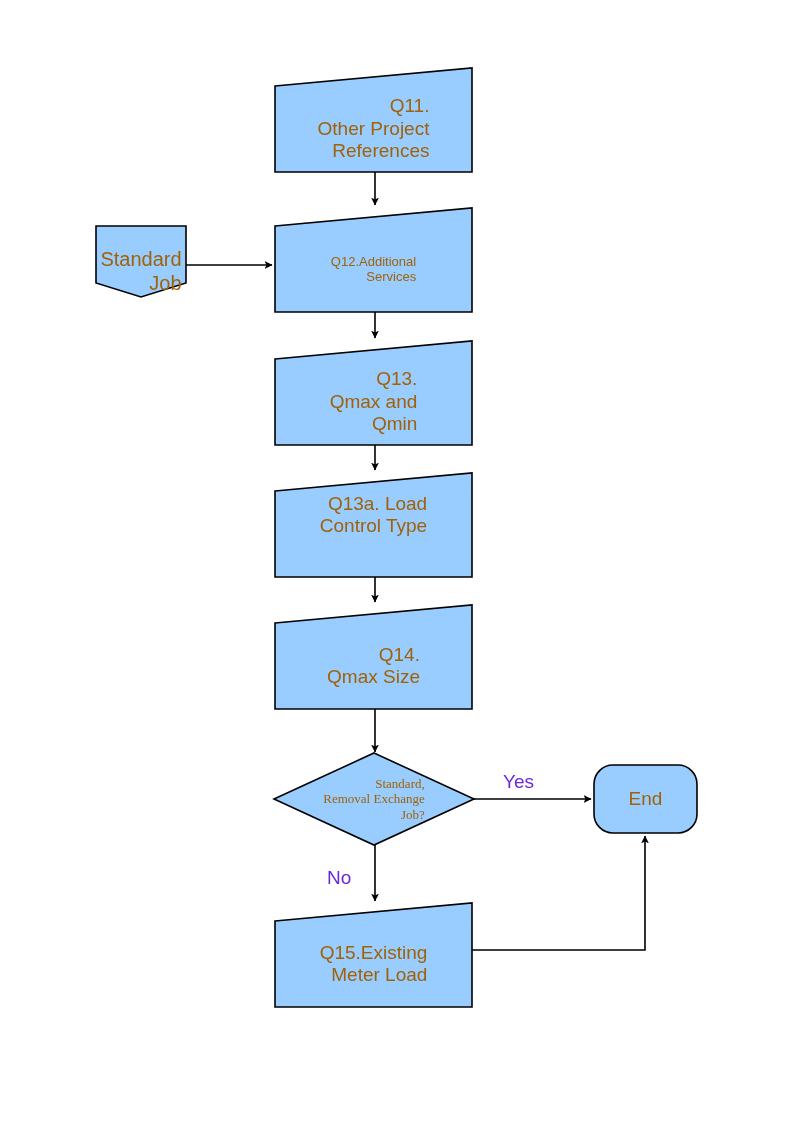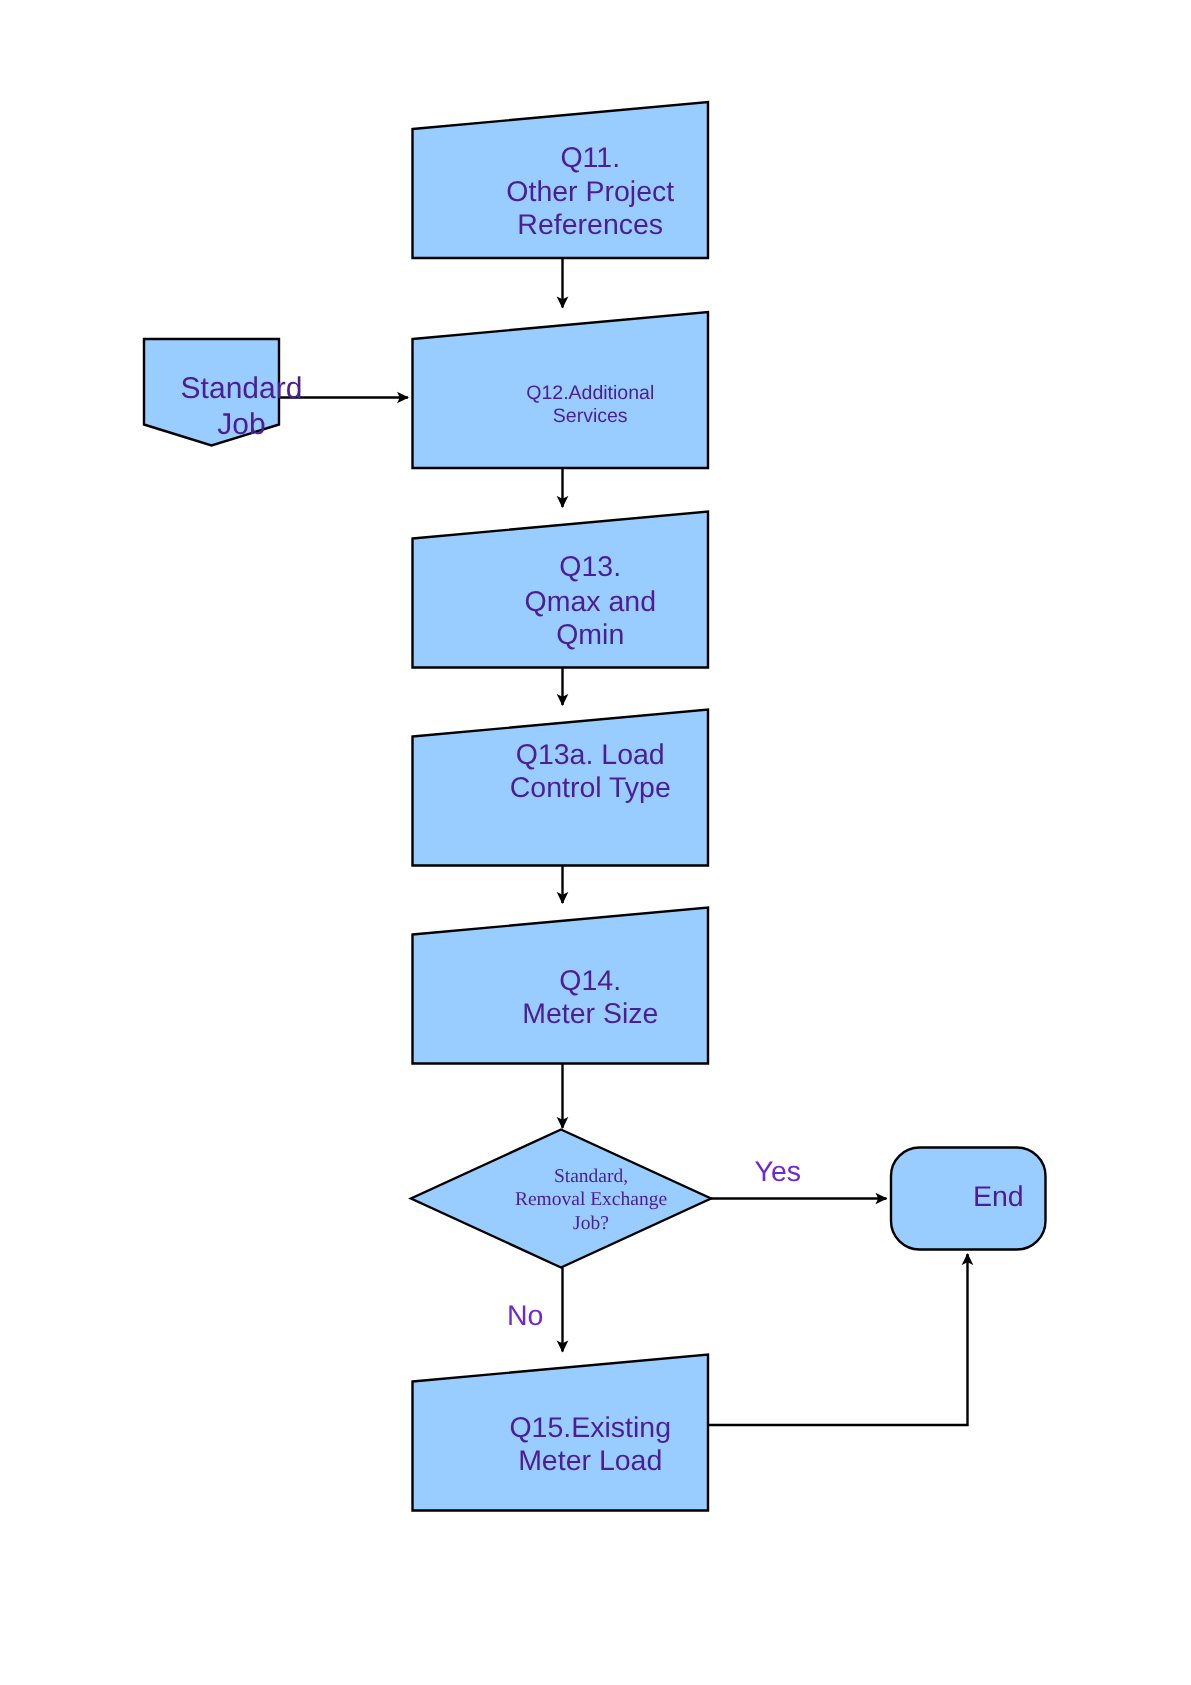--- a/index.html
+++ b/index.html
@@ -16,27 +16,26 @@
   }
   #flow-canvas {
     position: absolute;
     left: 0;
     top: 0;
     width: 794px;
     height: 1123px;
   }
   .node-text {
     position: absolute;
-    text-align: center;
-    color: #4c1d95;
+    text-align: right;
+    color: #a16207;
     font-family: "Liberation Sans", sans-serif;
     line-height: 1.18;
     white-space: pre-line;
     pointer-events: none;
-    padding-left: 20px;
     -webkit-font-smoothing: none;
   }
   .edge-label {
     position: absolute;
     color: #6d28d9;
     font-family: "Liberation Sans", sans-serif;
     font-size: 19px;
     line-height: 1.1;
     white-space: nowrap;
   }
@@ -108,29 +107,29 @@
             display:flex; align-items:center; justify-content:center; font-size:19px;">Q13.
 Qmax and
 Qmin</div>
 
 <div class="node-text" style="left:275px; top:472px; width:197px; height:86px;
             display:flex; align-items:center; justify-content:center; font-size:19px;">Q13a. Load
 Control Type</div>
 
 <div class="node-text" style="left:275px; top:623px; width:197px; height:86px;
             display:flex; align-items:center; justify-content:center; font-size:19px;">Q14.
-Meter Size</div>
+Qmax Size</div>
 
 <div class="node-text" style="left:274px; top:753px; width:200px; height:92px;
             display:flex; align-items:center; justify-content:center; font-size:13px;font-family:Liberation Serif, serif;">Standard,
 Removal Exchange
 Job?</div>
 
 <div class="node-text" style="left:594px; top:765px; width:103px; height:68px;
             display:flex; align-items:center; justify-content:center; font-size:19px;">End</div>
 
 <div class="node-text" style="left:275px; top:921px; width:197px; height:86px;
             display:flex; align-items:center; justify-content:center; font-size:19px;">Q15.Existing
 Meter Load</div>
 
 <div class="edge-label" style="left:503px; top:772px;">Yes</div>
 
-<div class="edge-label" style="left:327px; top:868px;margin-left:11px;">No</div>
+<div class="edge-label" style="left:327px; top:868px;">No</div>
 
 </body></html>

